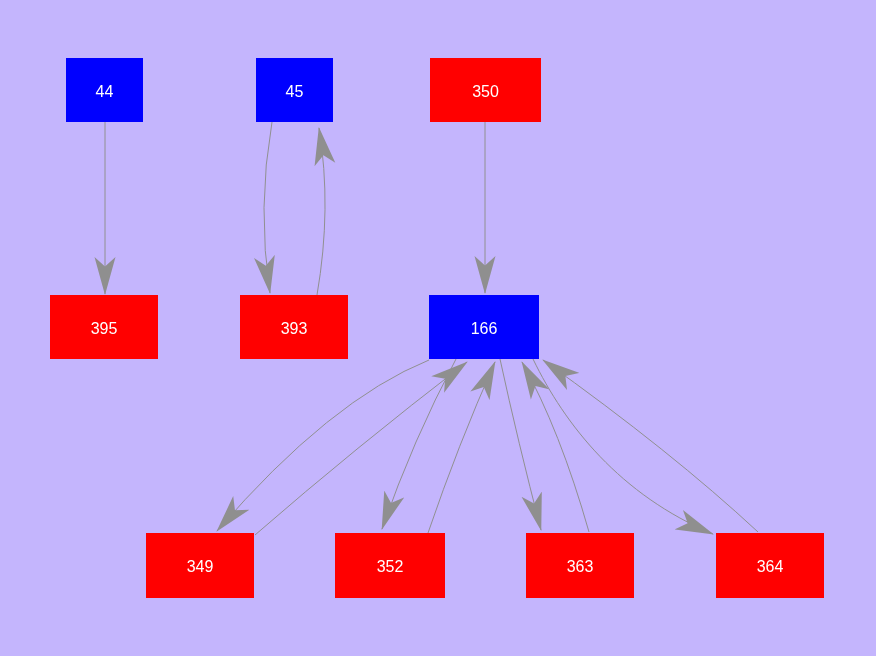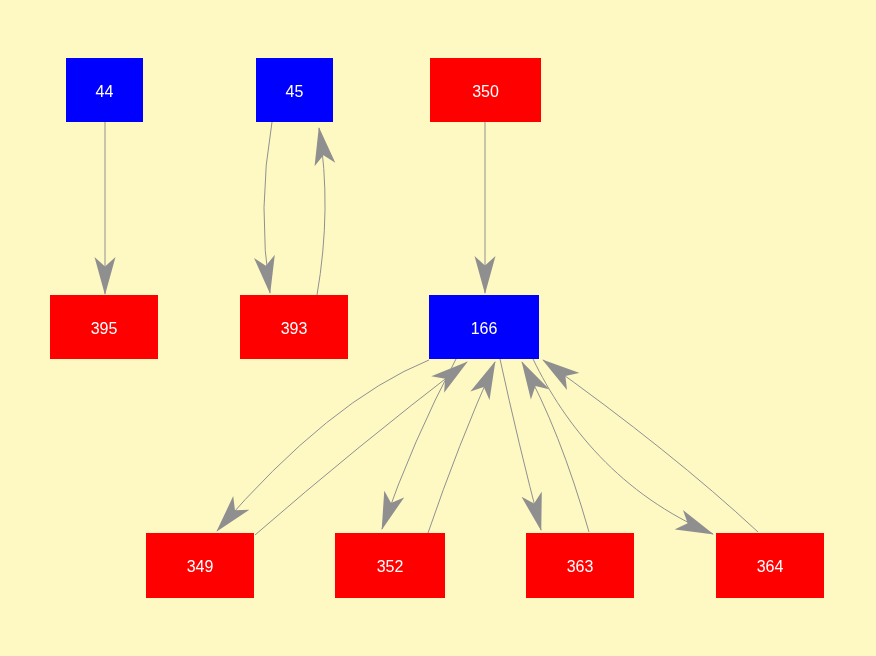--- a/index.html
+++ b/index.html
@@ -4,21 +4,21 @@
 <style>
   html, body {
     margin: 0;
     padding: 0;
     background: #ffffff;
   }
   .canvas-wrap {
     position: relative;
     width: 876px;
     height: 656px;
-    background: #fef9c3;
+    background: #c4b5fd;
     overflow: hidden;
   }
   svg.graph {
     display: block;
     width: 876px;
     height: 656px;
   }
   .edge {
     fill: none;
     stroke-width: 1;

